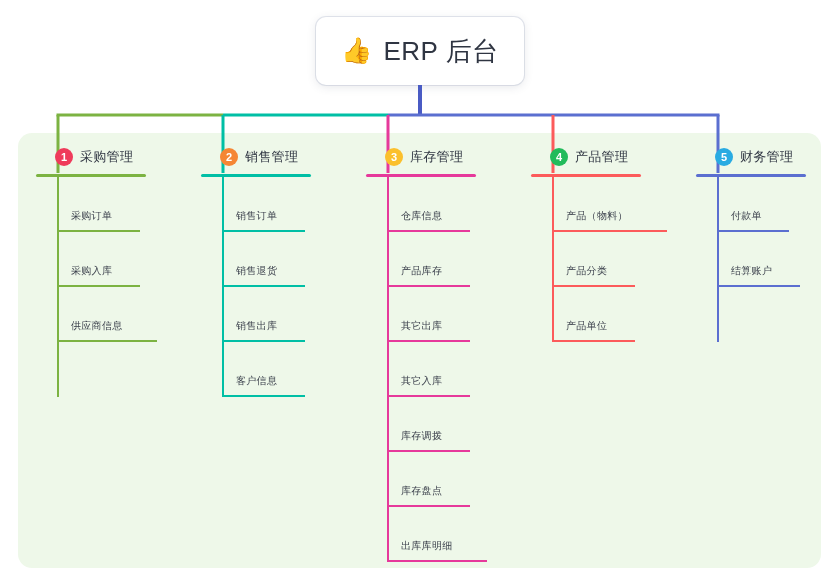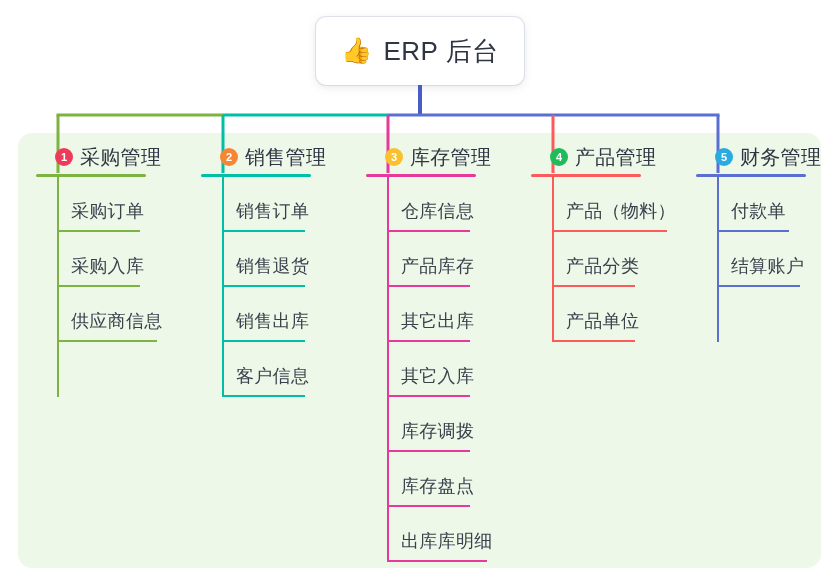--- a/index.html
+++ b/index.html
@@ -91,21 +91,21 @@
     color: #ffffff;
     font-size: 11px;
     font-weight: bold;
     display: flex;
     align-items: center;
     justify-content: center;
     line-height: 1;
     flex: 0 0 auto;
   }
   .col-title {
-    font-size: 20px;
+    font-size: 13px;
     color: #2f3542;
     white-space: nowrap;
     letter-spacing: 0.3px;
   }
   .header-rule {
     height: 3px;
     border-radius: 2px;
     margin-top: 4px;
   }
 
@@ -123,21 +123,21 @@
   }
   .item {
     position: relative;
     height: 55px;
     box-sizing: border-box;
   }
   .item-label {
     position: absolute;
     left: 14px;
     bottom: 9px;
-    font-size: 18px;
+    font-size: 10px;
     color: #3a3f4b;
     white-space: nowrap;
     letter-spacing: 0.3px;
   }
   .item-rule {
     position: absolute;
     left: 0;
     bottom: 0;
     height: 2px;
   }

